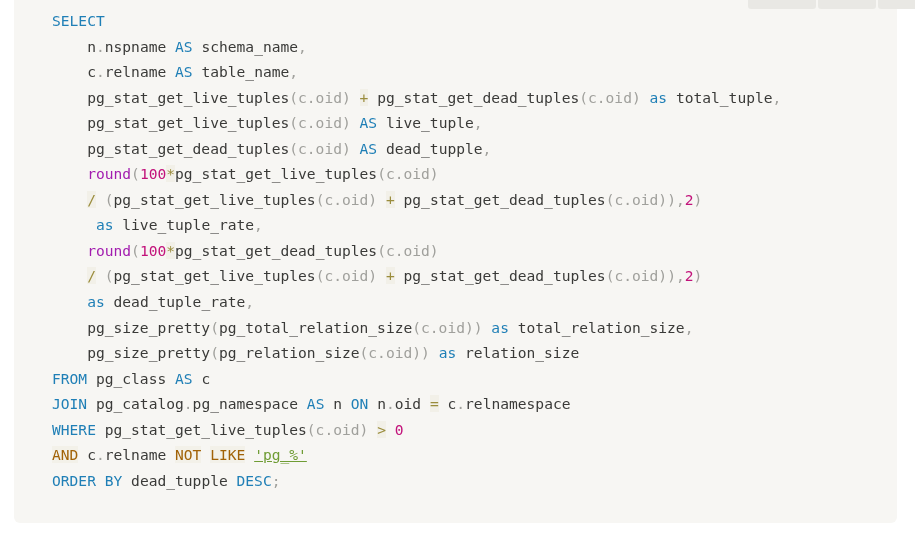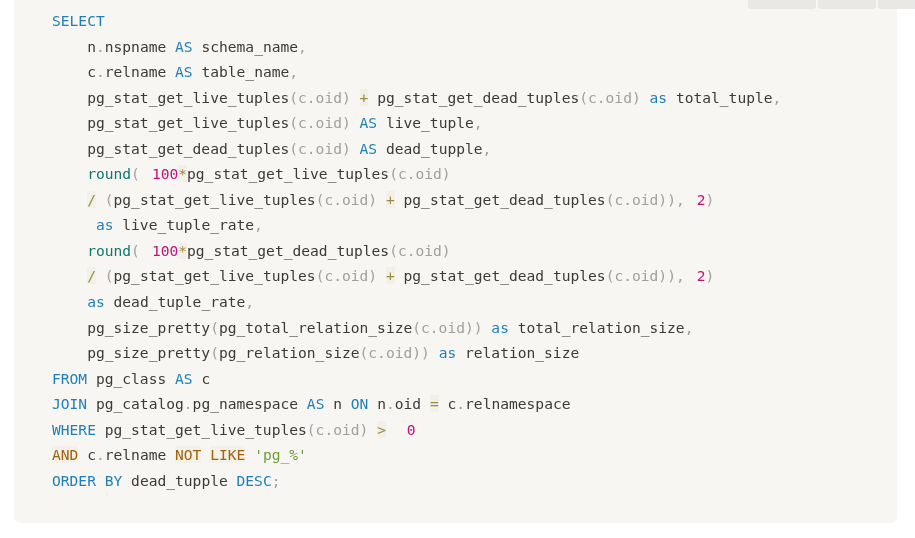--- a/index.html
+++ b/index.html
@@ -64,23 +64,23 @@
     letter-spacing: 0px;
     -webkit-font-smoothing: antialiased;
   }
 
   .ln { display: block; height: 25.55px; }
 
   
   .t-kw      { color: #1f7fb6; }            
   .t-op-kw   { color: #a16207; background: #f3f1e9; }  
   .t-op      { color: #9a8c3c; background: #f2f0e8; }  
-  .t-fn      { color: #0f766e; }            
-  .t-num     { color: #c2127a; margin-left: 12px; }            
-  .t-str     { color: #6f9c34; }            
+  .t-fn      { color: #a21caf; }            
+  .t-num     { color: #c2127a; }            
+  .t-str     { color: #6f9c34; text-decoration: underline; }            
   .t-punc    { color: #a0a09c; }            
   .t-id      { color: #3a3a38; }            
 </style>
 </head>
 <body>
 
 <div id="page">
 
   <div id="toolbar">
     <div class="tool-chip w1"></div>

